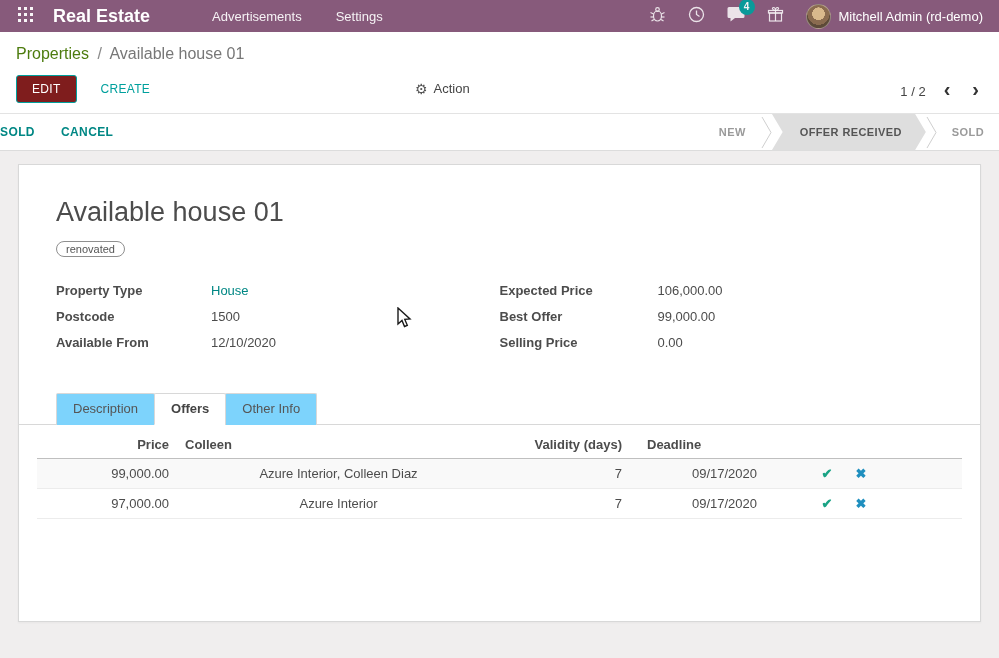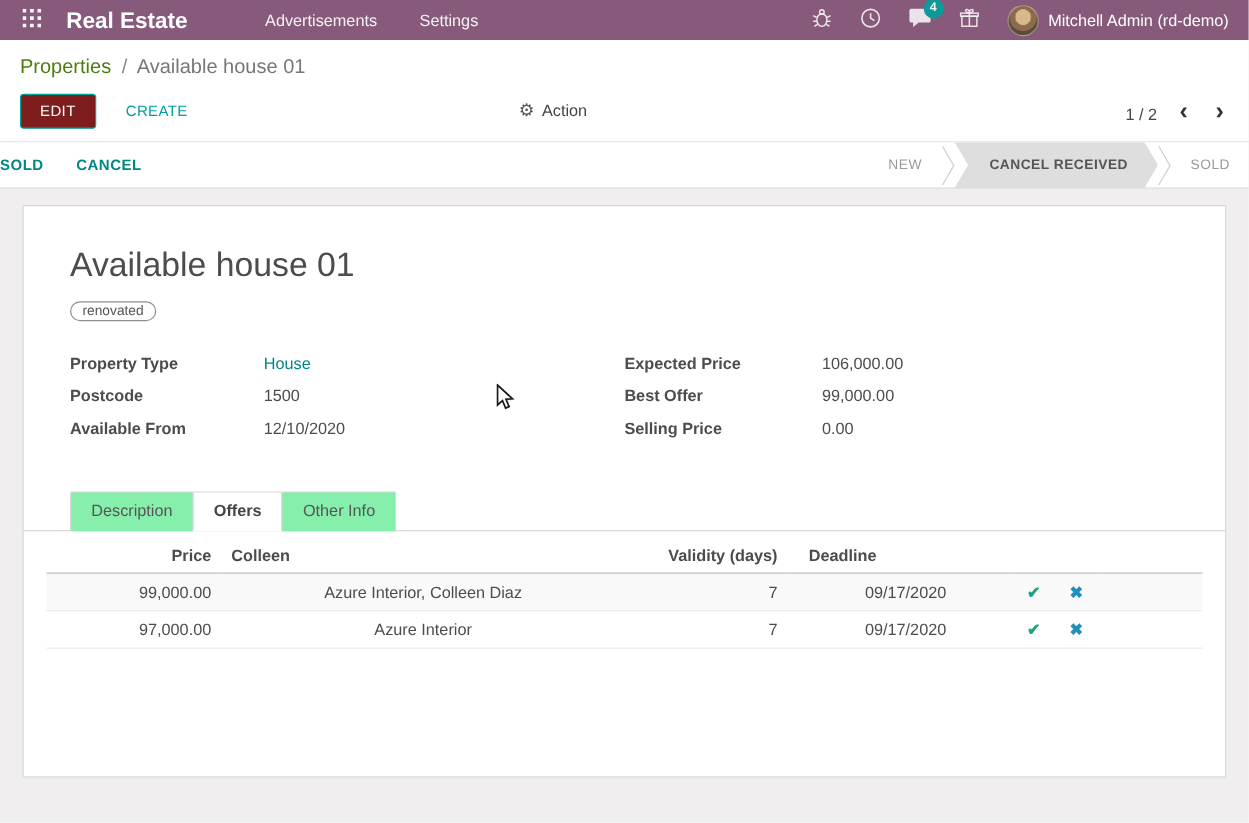--- a/index.html
+++ b/index.html
@@ -31,42 +31,42 @@
   .action-group { position:absolute; left:399px; display:flex; align-items:center; gap:6px; color:#444; cursor:pointer; font-size:13px; }
   .gear { font-size:14px; color:#555; }
   .pager { margin-left:auto; display:flex; align-items:flex-end; gap:14px; }
   .pager-text { color:#444; font-size:13px; }
   .pager-btn { background:none; border:none; font-size:20px; line-height:1; color:#333; cursor:pointer; padding:0 4px; font-weight:700; }
 
   
   .statusbar { background:#fff; height:37px; display:flex; align-items:center; border-bottom:1px solid #dcdcdc; }
   .sb-btn { background:none; border:none; color:#008784; font-size:12px; font-weight:600; letter-spacing:.4px; margin-right:26px; cursor:pointer; }
   .steps { margin-left:auto; display:flex; align-items:center; height:37px; }
-  .step { font-size:11px; letter-spacing:.4px; color:#9a9a9a; padding:0 15px; line-height:37px; white-space:nowrap; cursor:pointer; }
+  .step { font-size:11px; letter-spacing:.4px; color:#9a9a9a; padding:0 15px; line-height:37px; white-space:nowrap; cursor:pointer;font-weight:bold; }
   .step.active { background:#dedede; color:#555; font-weight:700; padding:0 24px 0 28px; clip-path:polygon(0 0, calc(100% - 11px) 0, 100% 50%, calc(100% - 11px) 100%, 0 100%, 11px 50%); }
   .step-sep { display:flex; align-items:center; }
 
   
   .content { padding:13px 18px 18px; }
   .sheet { background:#fff; border:1px solid #d8d8d8; min-height:458px; padding-top:32px; box-shadow:0 1px 2px rgba(0,0,0,.04); }
   .sheet-head { padding:0 37px; }
   .sheet-title { font-size:27px; font-weight:400; color:#4c4c4c; }
   .tag-pill { display:inline-block; margin-top:13px; font-size:11px; color:#555; border:1px solid #8f8f8f; border-radius:10px; padding:1px 9px; background:#fff; }
 
   .fields { display:flex; padding:0 37px; margin-top:26px; }
   .field-col { width:50%; }
   .field-row { display:flex; margin-bottom:11px; align-items:baseline; }
   .field-label { font-weight:700; color:#4c4c4c; width:155px; flex:0 0 155px; }
   .field-col.right .field-label { width:158px; flex:0 0 158px; }
   .field-value { color:#4c4c4c; }
   .field-value.link { color:#008784; cursor:pointer; }
 
   
   .tabbar { margin-top:31px; padding-left:37px; border-bottom:1px solid #d8d8d8; display:flex; }
-  .tab { font-size:13px; color:#555; background:#86efac; border:1px solid #d8d8d8; border-bottom:none; padding:7px 16px 8px; margin-bottom:0; cursor:pointer; position:relative; top:1px; border-top-left-radius:2px; border-top-right-radius:2px; }
+  .tab { font-size:13px; color:#555; background:#7dd3fc; border:1px solid #d8d8d8; border-bottom:none; padding:7px 16px 8px; margin-bottom:0; cursor:pointer; position:relative; top:1px; border-top-left-radius:2px; border-top-right-radius:2px; }
   .tab + .tab { margin-left:-1px; }
   .tab.active { background:#fff; color:#444; font-weight:700; border-bottom:1px solid #fff; }
 
   
   .table-wrap { margin:6px 18px 0; }
   table { width:100%; border-collapse:collapse; font-size:13px; color:#4c4c4c; }
   th { font-weight:700; padding:6px 8px; border-bottom:1px solid #bfbfbf; text-align:left; white-space:nowrap; }
   td { padding:7px 8px;text-align:center; }
   tbody tr { border-bottom:1px solid #ececec; }
   tbody tr:nth-child(odd) { background:#f9f9f9; }
@@ -180,21 +180,21 @@
 <div class="statusbar">
   <button class="sb-btn">SOLD</button>
   <button class="sb-btn">CANCEL</button>
   <div class="steps">
     <div class="step">NEW</div>
     <span class="step-sep">
       <svg width="11" height="37" viewBox="0 0 11 37" fill="none" stroke="#cfcfcf" stroke-width="1">
           <polyline points="1,3 10,18.5 1,34"></polyline>
         </svg>
     </span>
-    <div class="step active">CANCEL RECEIVED</div>
+    <div class="step active">OFFER RECEIVED</div>
     <span class="step-sep">
       <svg width="11" height="37" viewBox="0 0 11 37" fill="none" stroke="#cfcfcf" stroke-width="1">
           <polyline points="1,3 10,18.5 1,34"></polyline>
         </svg>
     </span>
     <div class="step">SOLD</div>
   </div>
 </div>
 
 <div class="content">

